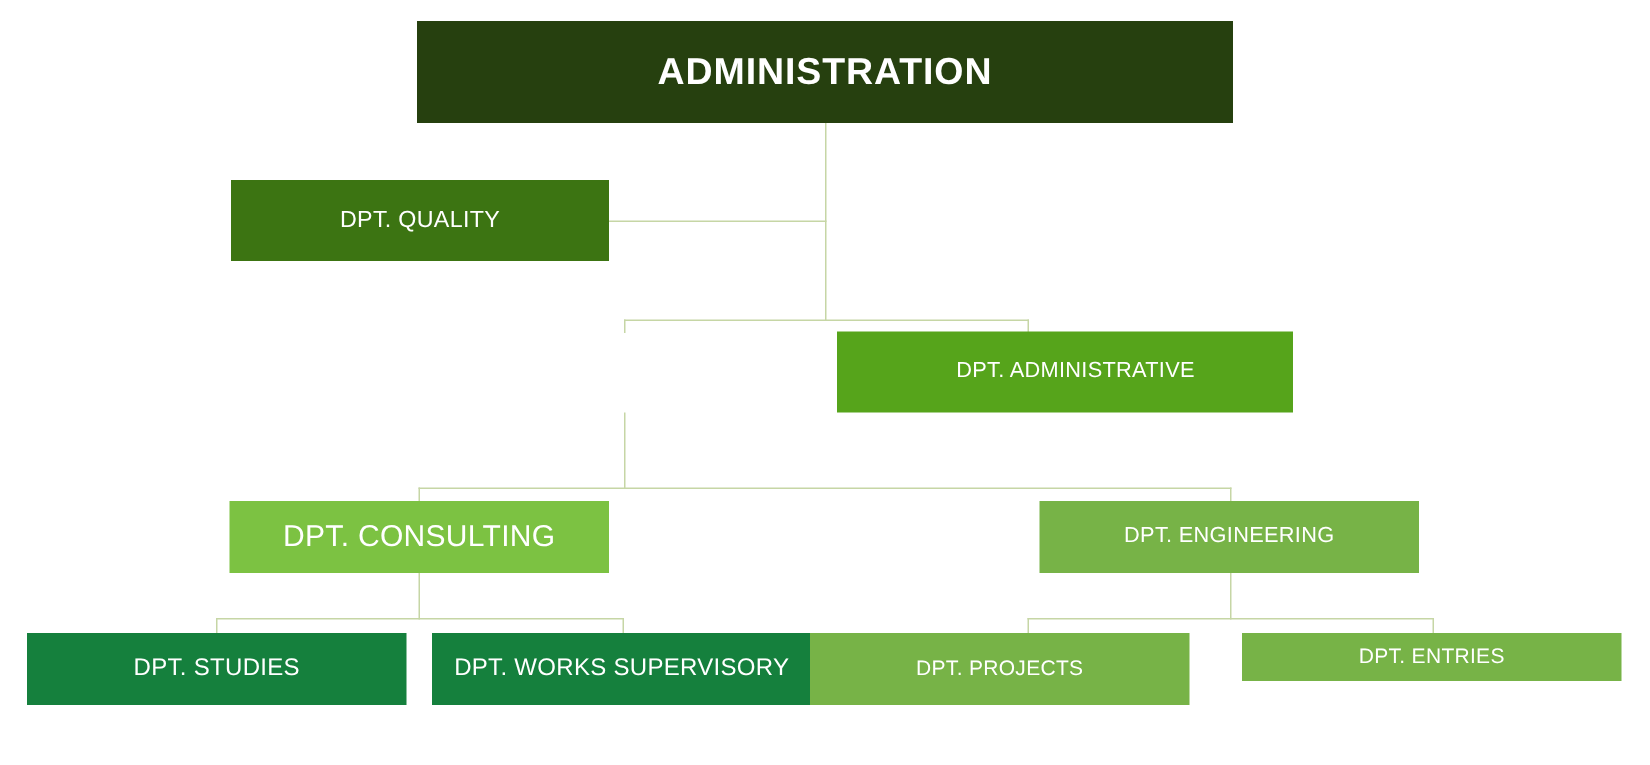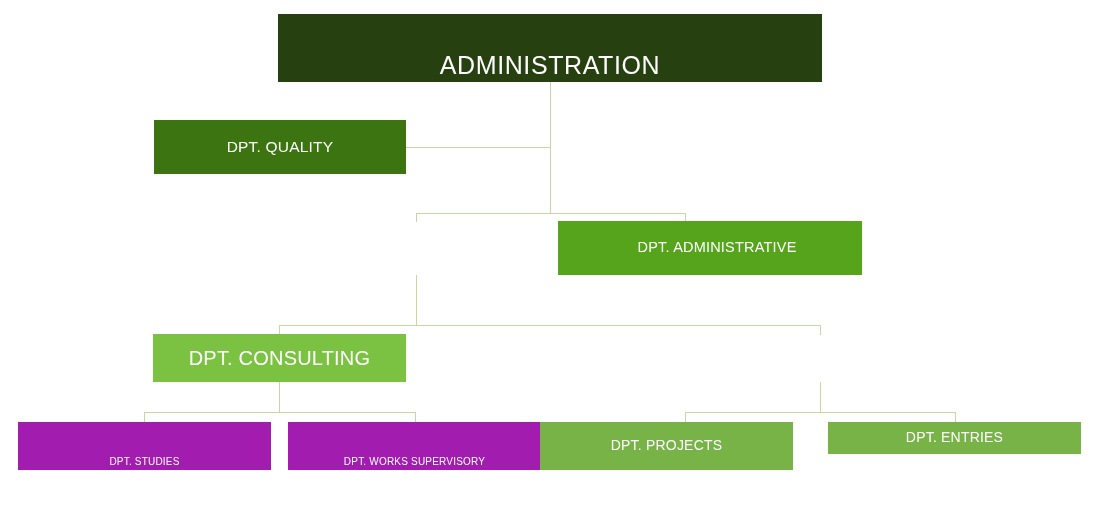--- a/index.html
+++ b/index.html
@@ -44,44 +44,42 @@
 
   .node .label {
     display: block;
     white-space: pre-line;
   }
 
   
   .lvl-1 {
     background: #26400f;
     font-size: 25px;
-    font-weight: normal;
+    font-weight: bold;
     letter-spacing: 0.6px;
-    align-items: flex-end;
   }
   .lvl-2 {
     background: #3c7412;
     font-size: 15.5px;
   }
   .lvl-3 {
     background: #56a41b;
     font-size: 14.5px;
   }
   .lvl-4a {
     background: #7cc242;
     font-size: 20px;
   }
   .lvl-4b {
     background: #77b347;
     font-size: 14.5px;
   }
   .lvl-5a {
-    background: #a21caf;
-    font-size: 10px;
-    align-items: flex-end;
+    background: #15803d;
+    font-size: 16px;
   }
   .lvl-5b {
     background: #77b347;
     font-size: 14px;
   }
 </style>
 </head>
 <body>
 
 <div id="org-chart">
@@ -115,20 +113,23 @@
     <span class="label">DPT. QUALITY</span>
   </div>
 
   <div class="node lvl-3" style="left:558px; top:221px; width:304px; height:54px;padding-left:22px;">
     <span class="label">DPT. ADMINISTRATIVE</span>
   </div>
 
   <div class="node lvl-4a" style="left:153px; top:334px; width:253px; height:48px;">
     <span class="label">DPT. CONSULTING</span>
   </div>
+  <div class="node lvl-4b" style="left:693px; top:334px; width:253px; height:48px;">
+    <span class="label">DPT. ENGINEERING</span>
+  </div>
 
   <div class="node lvl-5a" style="left:18px; top:422px; width:253px; height:48px;">
     <span class="label">DPT. STUDIES</span>
   </div>
   <div class="node lvl-5a" style="left:288px; top:422px; width:253px; height:48px;">
     <span class="label">DPT. WORKS SUPERVISORY</span>
   </div>
   <div class="node lvl-5b" style="left:540px; top:422px; width:253px; height:48px;">
     <span class="label">DPT. PROJECTS</span>
   </div>

